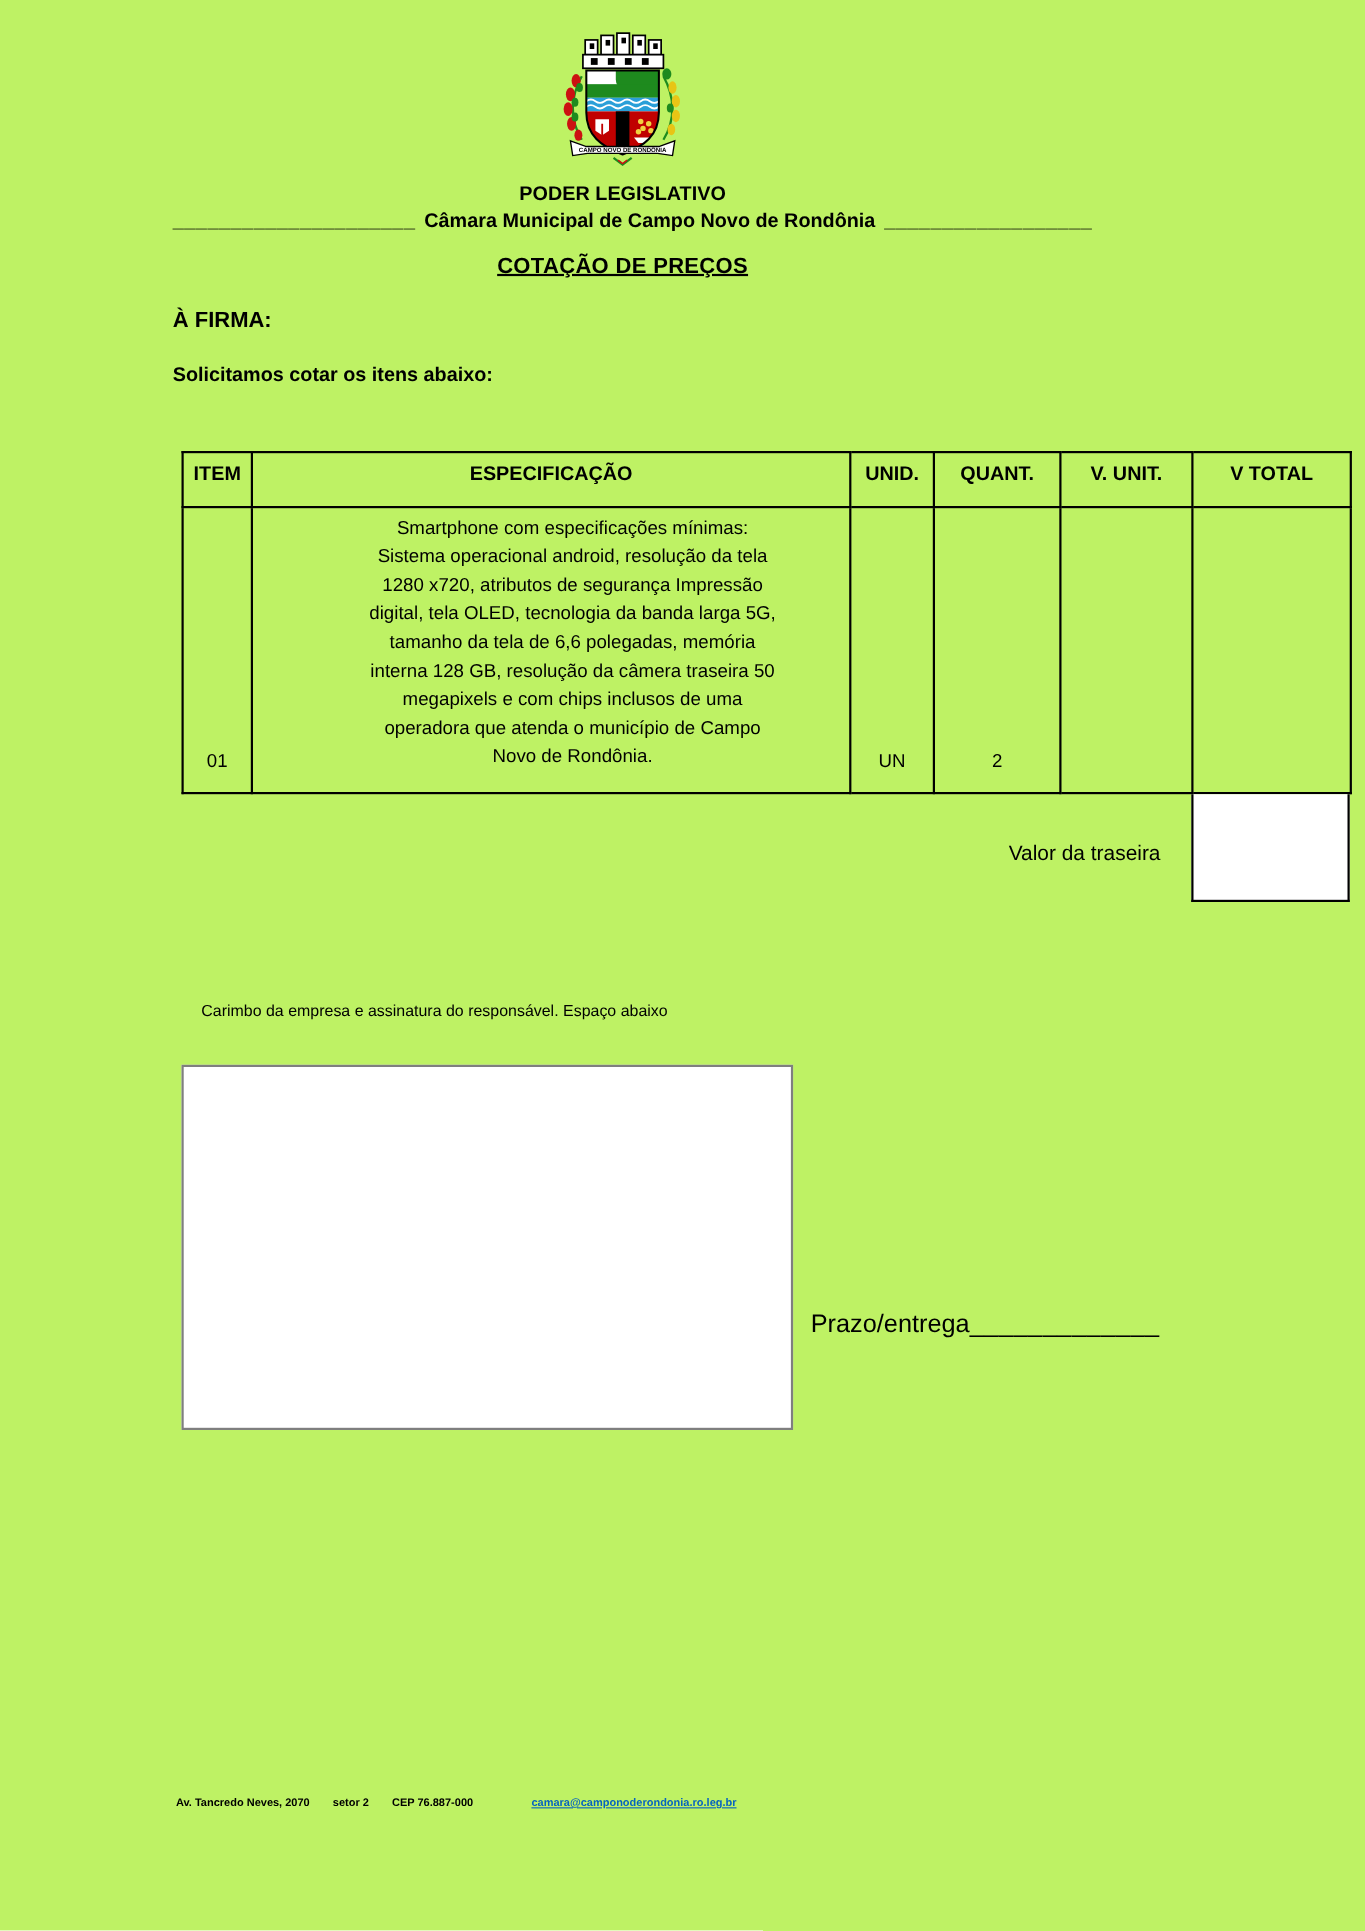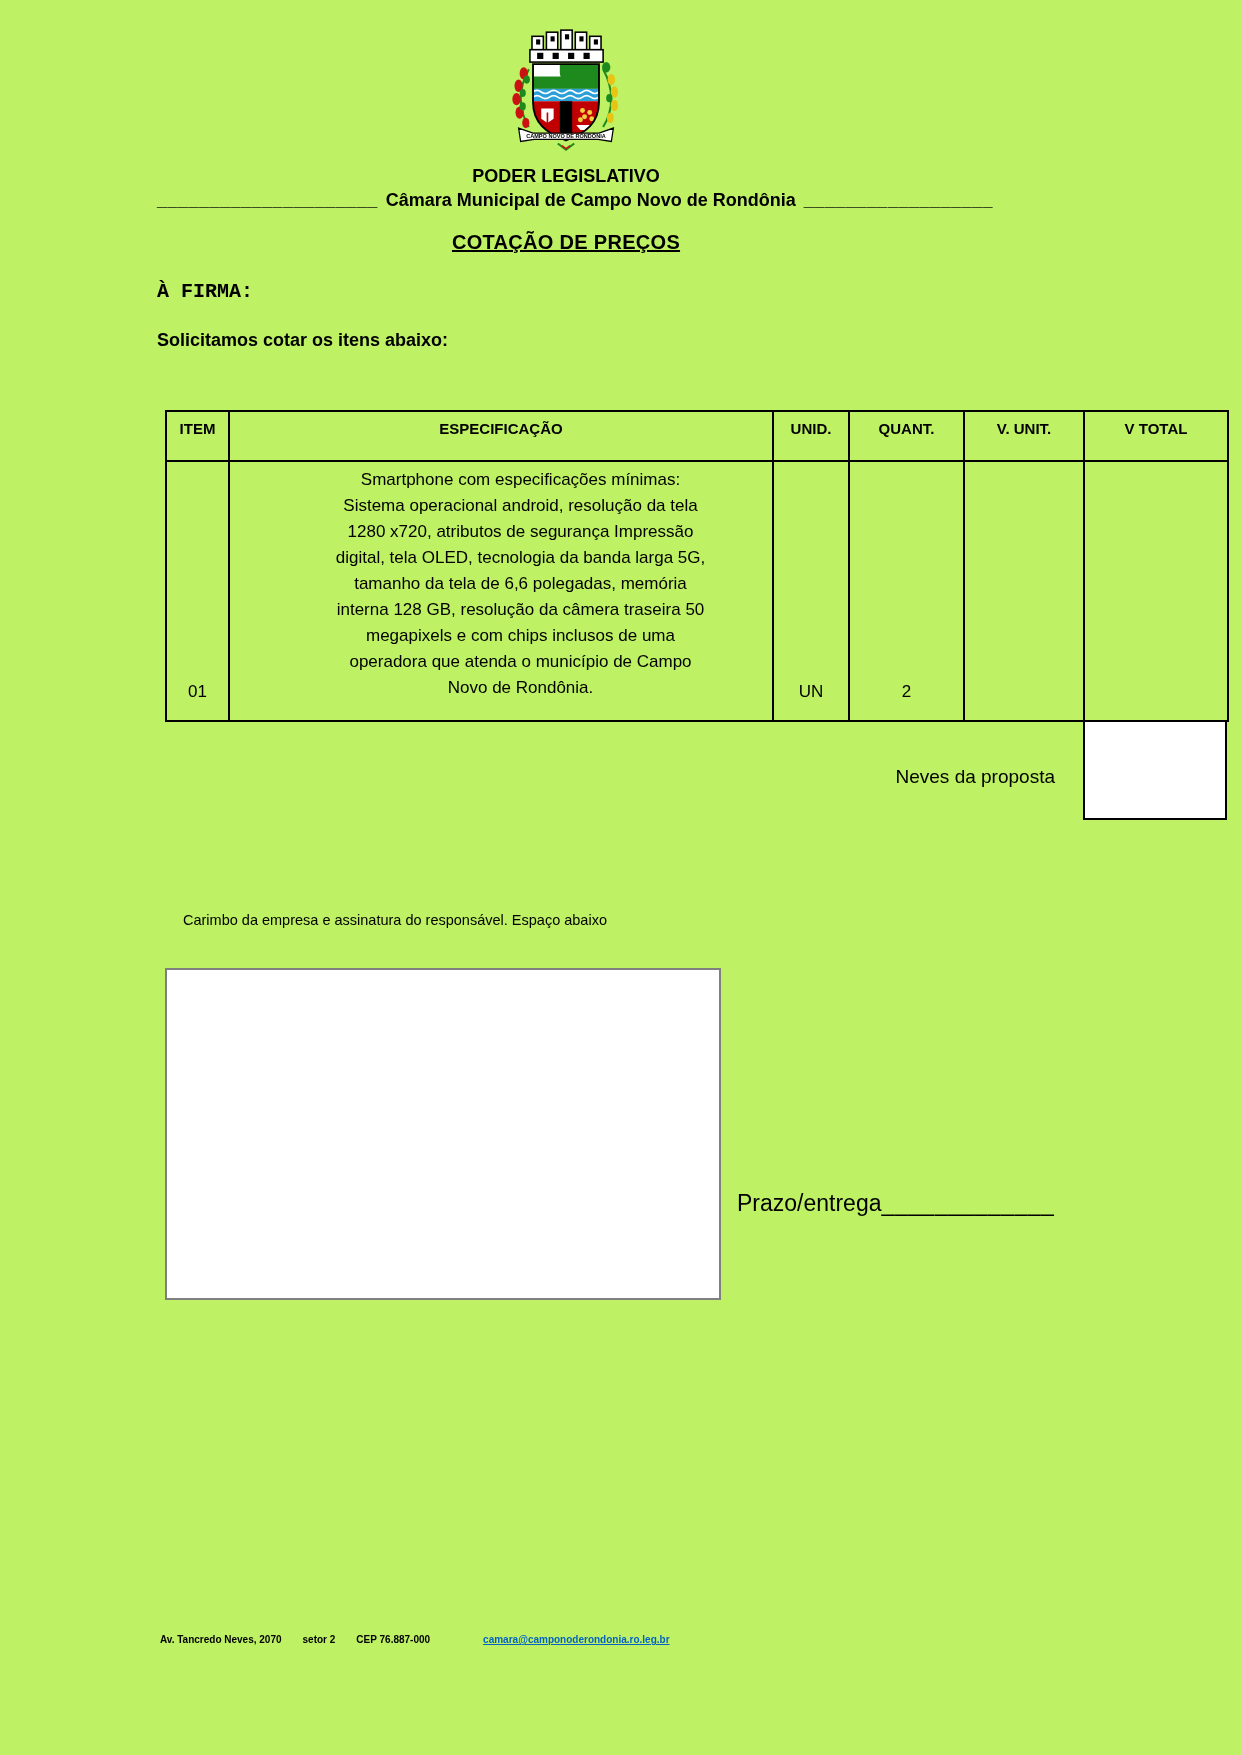--- a/index.html
+++ b/index.html
@@ -24,38 +24,38 @@
   .org-line2 { top: 190px; font-size: 18px; font-weight: bold; white-space: nowrap; }
   .org-line2 .dash { font-weight: bold; letter-spacing: 0.5px; }
   .org-line2 .gap { display: inline-block; width: 8px; }
   .doc-title {
     top: 231px;
     font-size: 20px;
     font-weight: bold;
     text-decoration: underline;
     letter-spacing: 0.3px;
   }
-  .firm-label { position: absolute; left: 157px; top: 280px; font-size: 20px; font-weight: bold; font-family: Liberation Mono, monospace; }
+  .firm-label { position: absolute; left: 157px; top: 280px; font-size: 20px; font-weight: bold; }
   .intro-line { position: absolute; left: 157px; top: 330px; font-size: 18px; font-weight: bold; }
 
   table.quote {
     position: absolute;
     left: 165px;
     top: 410px;
     border-collapse: collapse;
     table-layout: fixed;
     width: 1062px;
     font-size: 17px;
   }
   table.quote th, table.quote td {
     border: 2px solid #000000;
     overflow: hidden;
   }
   table.quote th {
-    font-size: 15px;
+    font-size: 18px;
     font-weight: bold;
     vertical-align: top;
     padding-top: 8px;
     height: 50px;
     text-align: center;
   }
   table.quote td { height: 260px; text-align: center; }
   td.cell-item, td.cell-unid, td.cell-quant, td.cell-vunit, td.cell-vtotal {
     vertical-align: bottom;
     padding-bottom: 18px;
@@ -237,21 +237,21 @@
         </td>
         <td class="cell-unid">UN</td>
         <td class="cell-quant">2</td>
         <td class="cell-vunit"></td>
         <td class="cell-vtotal"></td>
       </tr>
     </tbody>
   </table>
 
   <div class="valor-box"></div>
-  <div class="valor-label">Neves da proposta</div>
+  <div class="valor-label">Valor da traseira</div>
 
   <div class="stamp-note">Carimbo da empresa e assinatura do responsável. Espaço abaixo</div>
   <div class="sign-box"></div>
 
 
   <div class="deadline-block"><span>Prazo/entrega</span><span class="blank-run">_____________</span></div>
 
   <div class="footer">
     <span>Av. Tancredo Neves, 2070</span>
     <span>setor 2</span>

